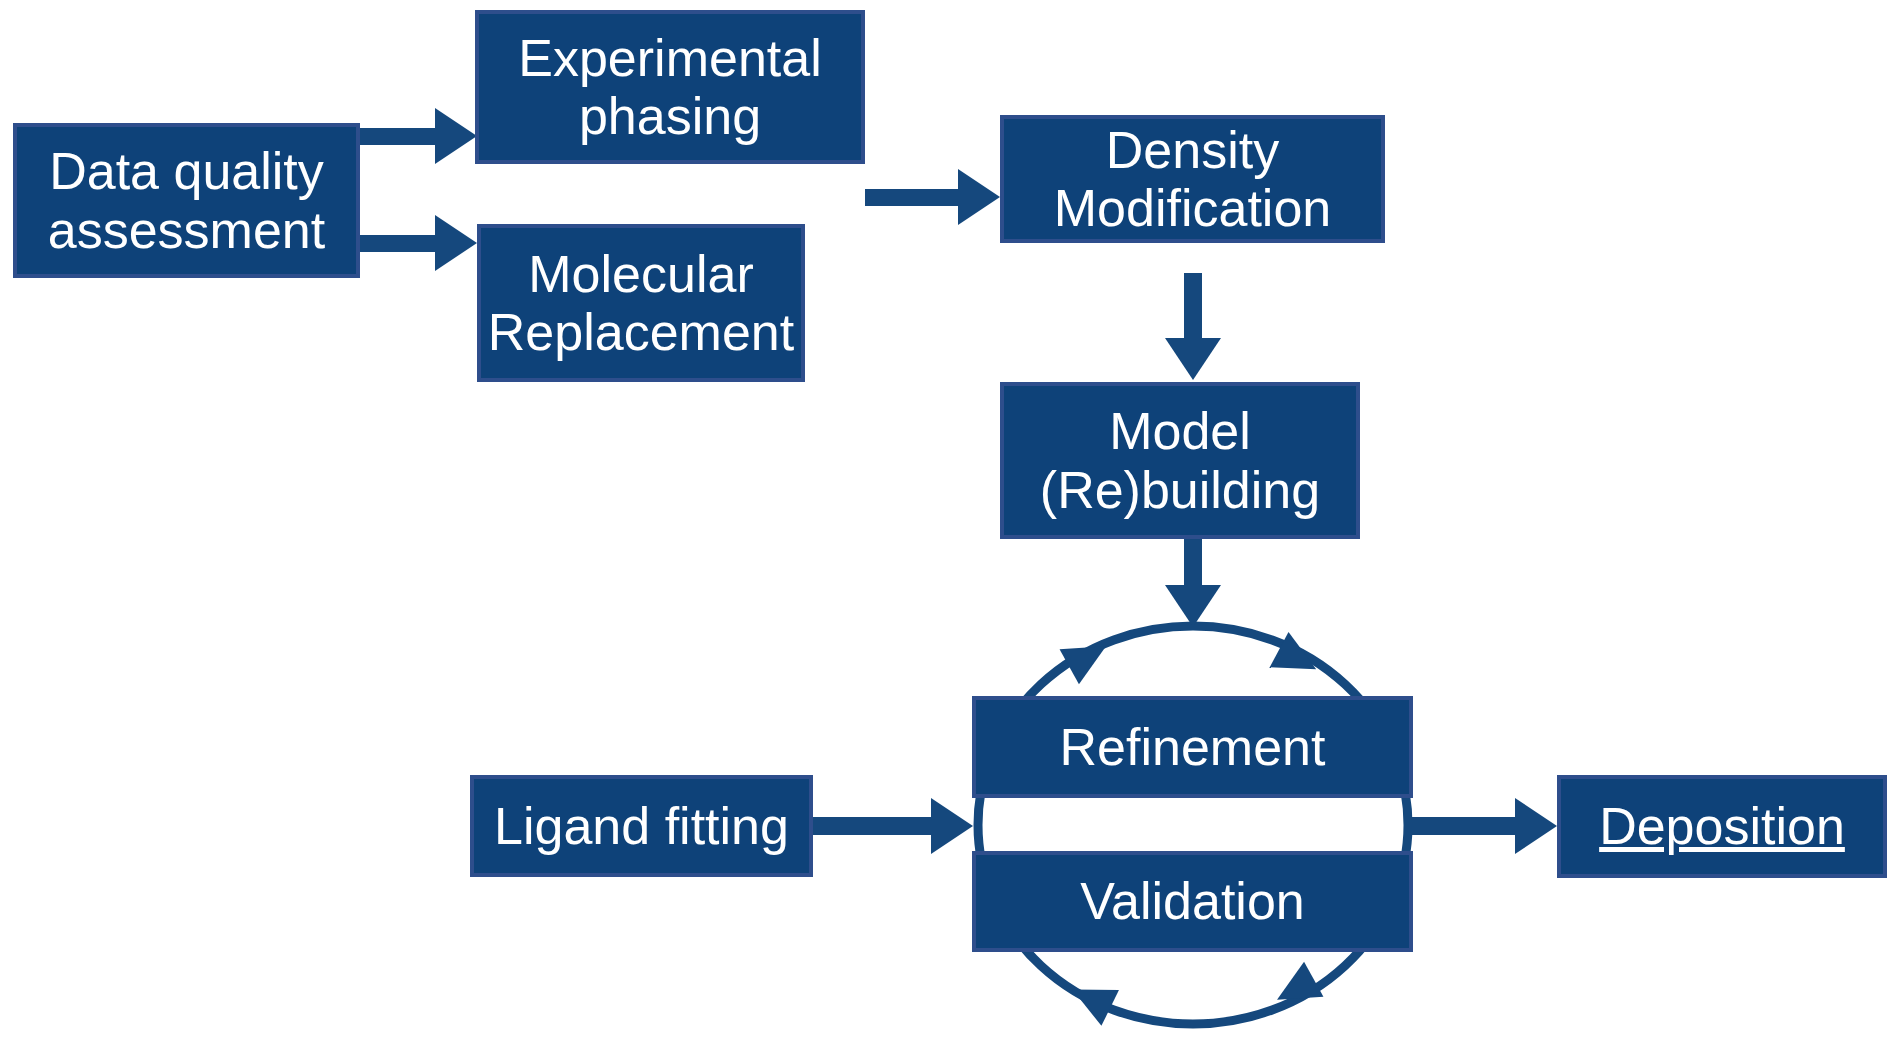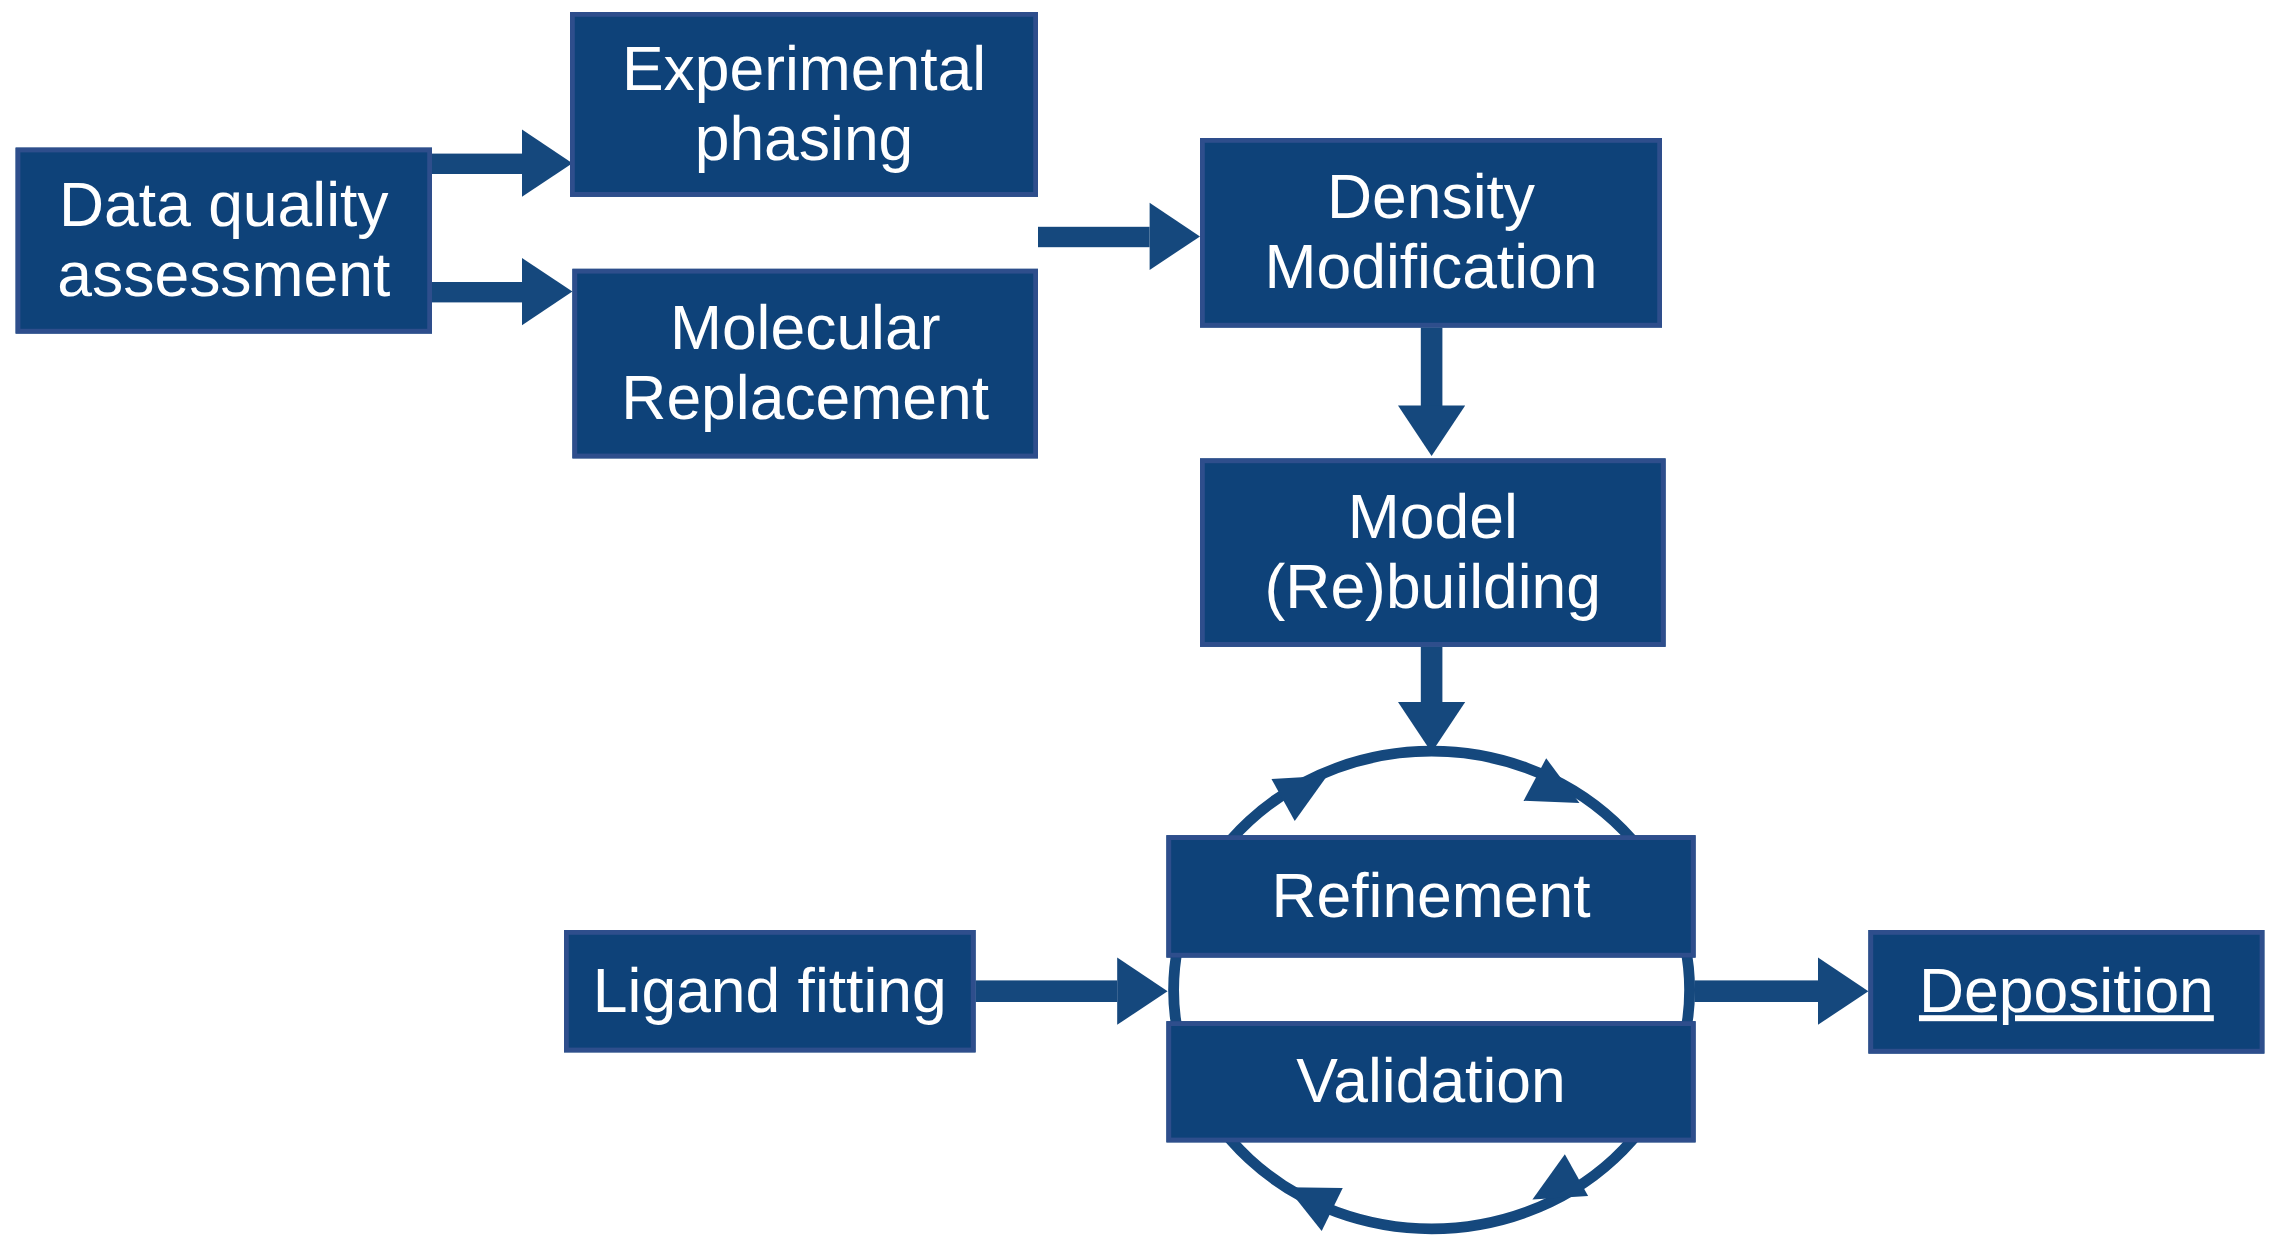--- a/index.html
+++ b/index.html
@@ -96,31 +96,31 @@
   <div class="node" style="left:13px;top:112px;width:347px;height:155px;margin-top:11px;">
     <span>Data quality
 assessment</span>
   </div>
 
   <div class="node" style="left:475px;top:10px;width:390px;height:154px;justify-content:center;">
     <span>Experimental
 phasing</span>
   </div>
 
-  <div class="node" style="left:477px;top:224px;width:388px;height:158px;">
+  <div class="node" style="left:477px;top:224px;width:328px;height:158px;">
     <span>Molecular
 Replacement</span>
   </div>
 
-  <div class="node" style="left:1000px;top:115px;width:385px;height:158px;">
+  <div class="node" style="left:1000px;top:115px;width:385px;height:128px;">
     <span>Density
 Modification</span>
   </div>
 
-  <div class="node" style="left:1000px;top:382px;width:388px;height:157px;">
+  <div class="node" style="left:1000px;top:382px;width:360px;height:157px;">
     <span>Model
 (Re)building</span>
   </div>
 
   <div class="node" style="left:972px;top:851px;width:441px;height:101px;">
     <span>Validation</span>
   </div>
 
   <div class="node" style="left:972px;top:696px;width:441px;height:102px;">
     <span>Refinement</span>

